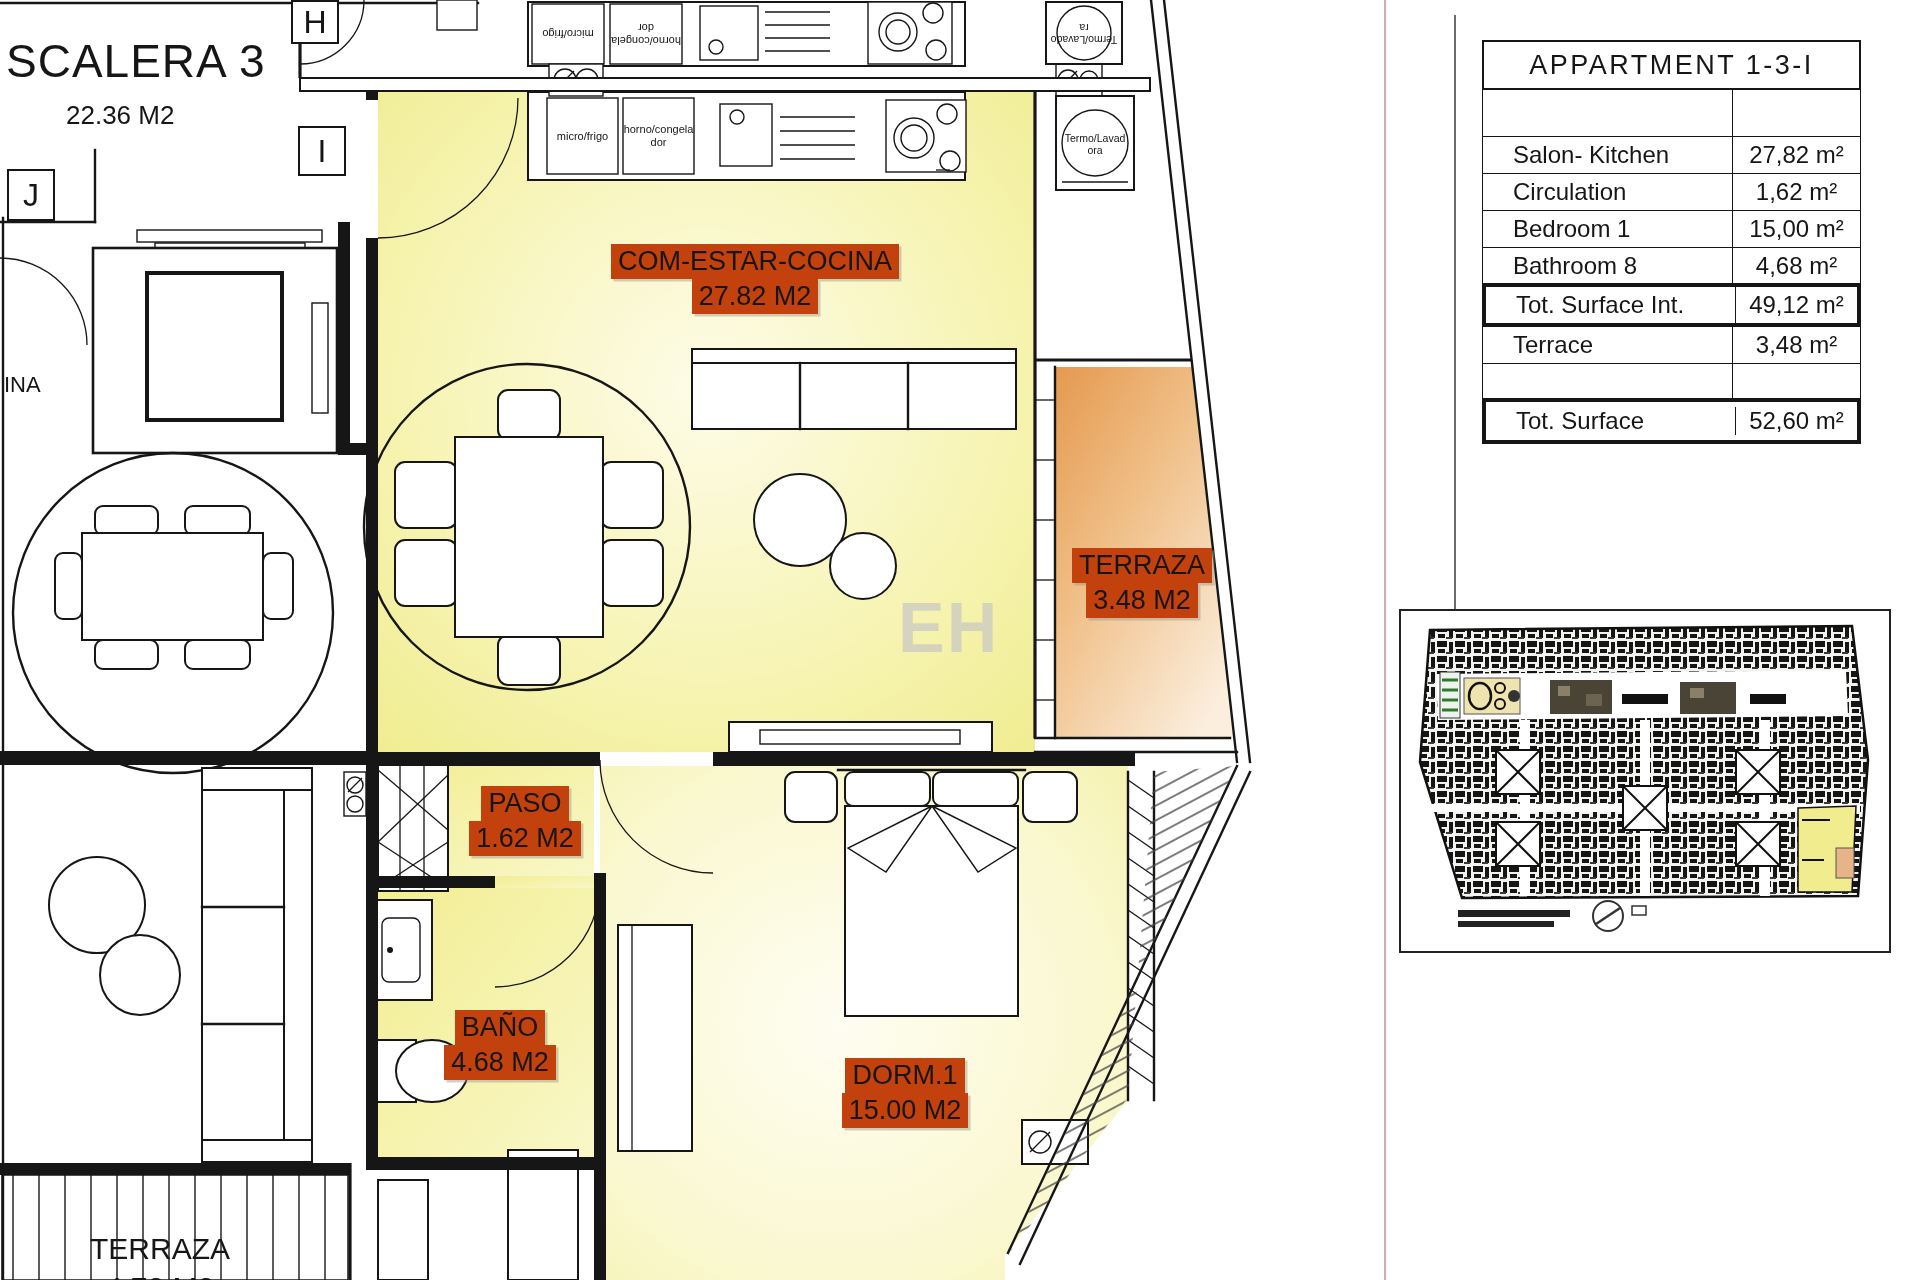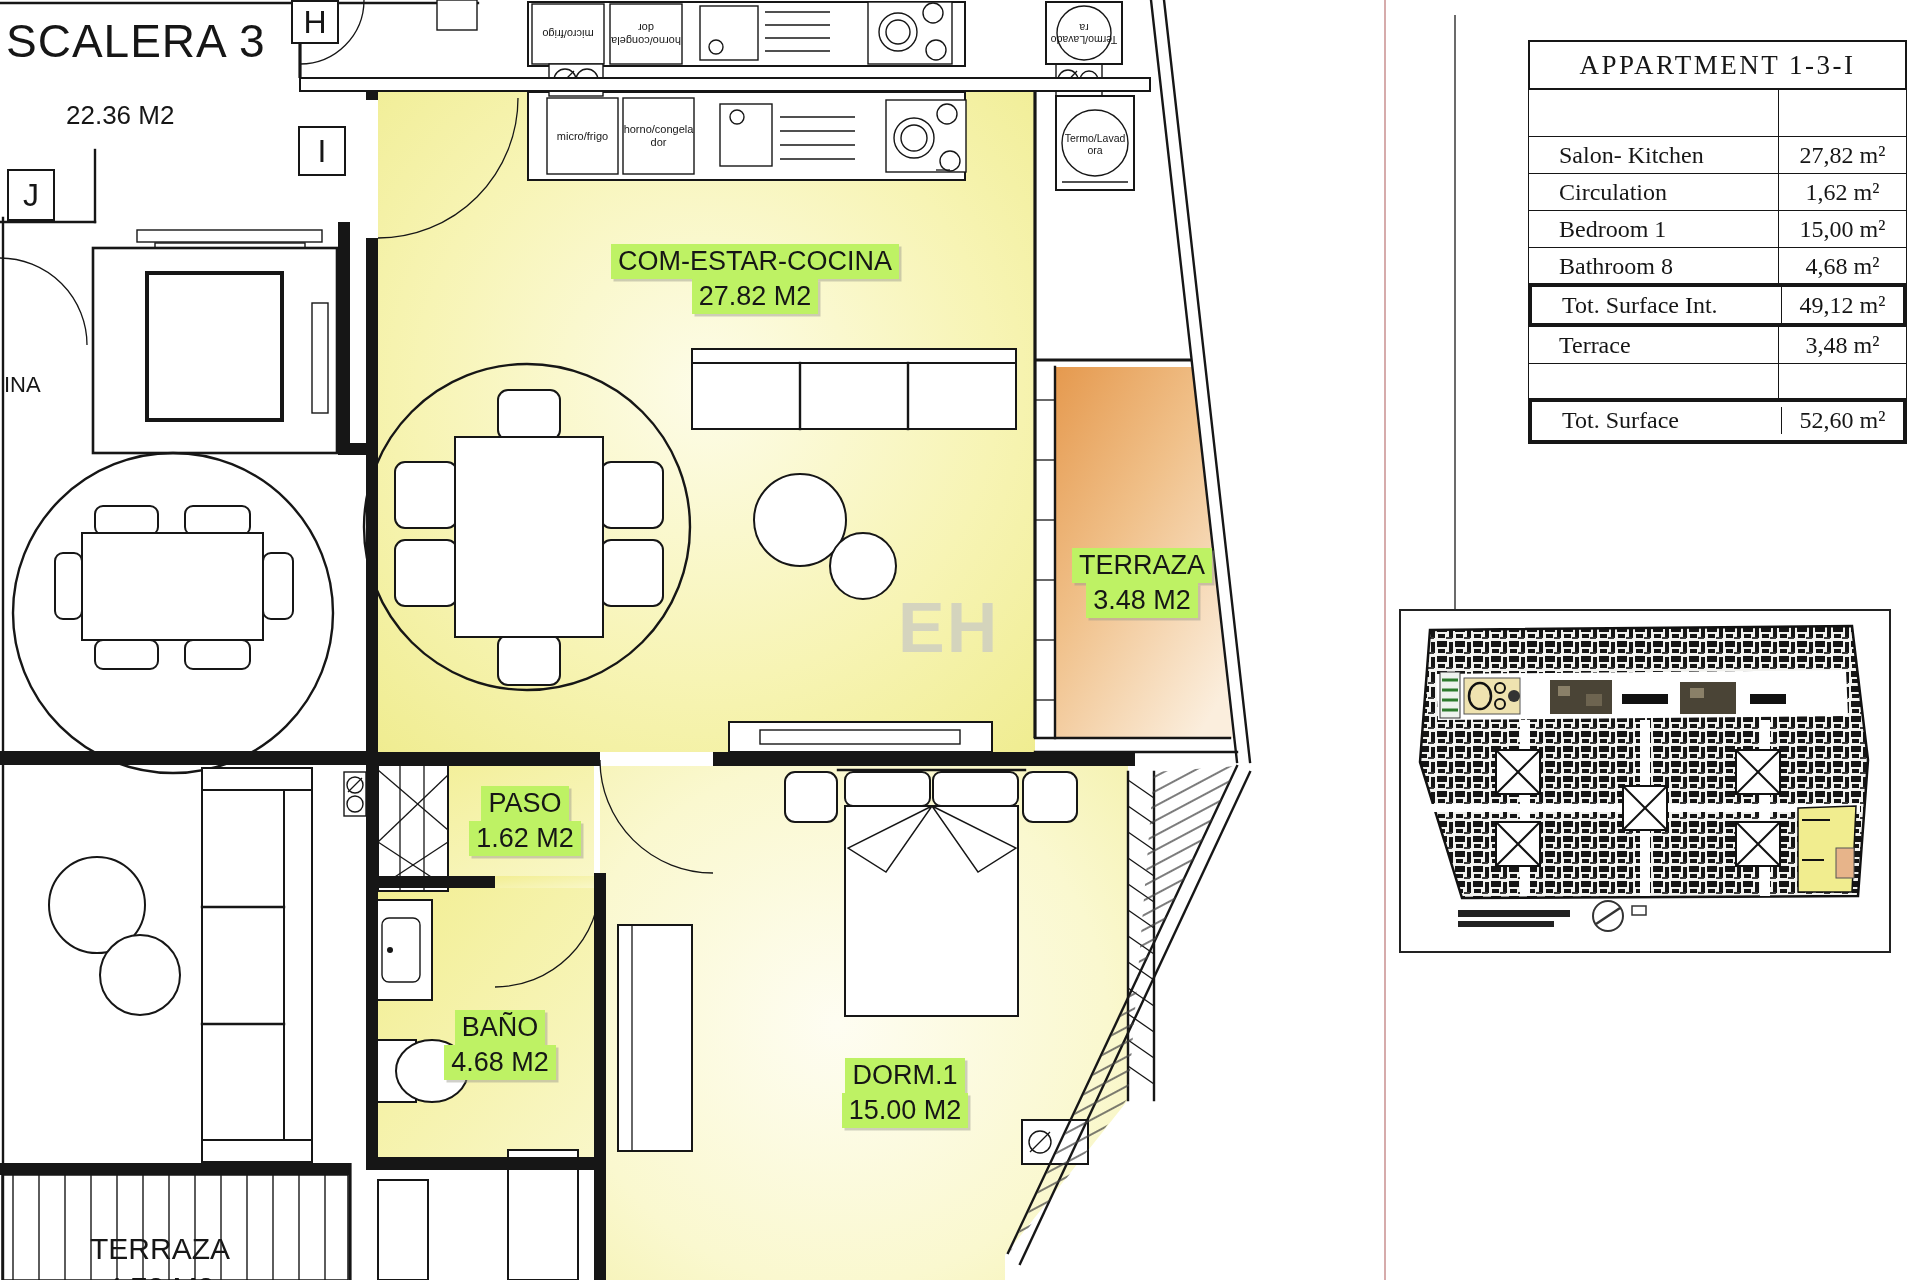--- a/index.html
+++ b/index.html
@@ -9,36 +9,36 @@
   .abs{position:absolute;}
   
   #plan .ln{stroke:#161616;stroke-width:2.4;fill:none;stroke-linecap:square}
   #plan .ln1{stroke:#161616;stroke-width:1.3;fill:none}
   #plan .ln3{stroke:#161616;stroke-width:3.2;fill:none}
   #plan .blk{fill:#161616;stroke:none}
   #plan .wht{fill:#fff;stroke:#161616;stroke-width:2}
   #plan .wht1{fill:#fff;stroke:#161616;stroke-width:1.4}
   
   .plain{white-space:nowrap;}
-  .stair-title{font-size:46px;letter-spacing:1px;}
+  .stair-title{font-size:46px;letter-spacing:1px;margin-top:20px;}
   .stair-area{font-size:26px;}
   .ina{font-size:22px;}
   .gridbox{display:flex;align-items:center;justify-content:center;background:#fff;
            border:2.4px solid #161616;font-size:32px;}
   
   .tagcol{display:flex;flex-direction:column;align-items:center;}
-  .tag{background:#bef264;padding:1px 7px;font-size:27px;line-height:1.22;white-space:nowrap;
+  .tag{background:#c2410c;padding:1px 7px;font-size:27px;line-height:1.22;white-space:nowrap;
        box-shadow:2.5px 2.5px 0 rgba(150,150,138,.45);}
   .tag + .tag{margin-top:0px;}
   .appl{display:flex;align-items:center;justify-content:center;text-align:center;
         font-size:11px;line-height:1.15;word-break:break-word;}
   .flip{transform:rotate(180deg);}
   .watermark{font-size:70px;font-weight:bold;color:#cdcdc2;opacity:.8;letter-spacing:2px;}
   
-  #sumtable{position:absolute;left:1528px;top:40px;width:379px;font-size:24px;font-family:Liberation Serif, serif;}
+  #sumtable{position:absolute;left:1482px;top:40px;width:379px;font-size:24px;}
   .pt-title{height:46px;border:2px solid #161616;display:flex;align-items:center;
             justify-content:center;font-size:27px;letter-spacing:2.5px;}
   .pt-row{display:flex;border:1.6px solid #161616;border-top:none;height:36px;}
   .pt-row .lbl{width:250px;display:flex;align-items:center;padding-left:30px;
                border-right:1.6px solid #161616;box-sizing:border-box;}
   .pt-row .val{flex:1;display:flex;align-items:center;justify-content:center;}
   .pt-row.empty1{height:46px;}
   .pt-row.empty2{height:34px;}
   .pt-row.strong{border:4px solid #161616;border-top:4px solid #161616;margin-top:-1.6px;}
   .pt-row.total{height:38px;align-items:center;}

